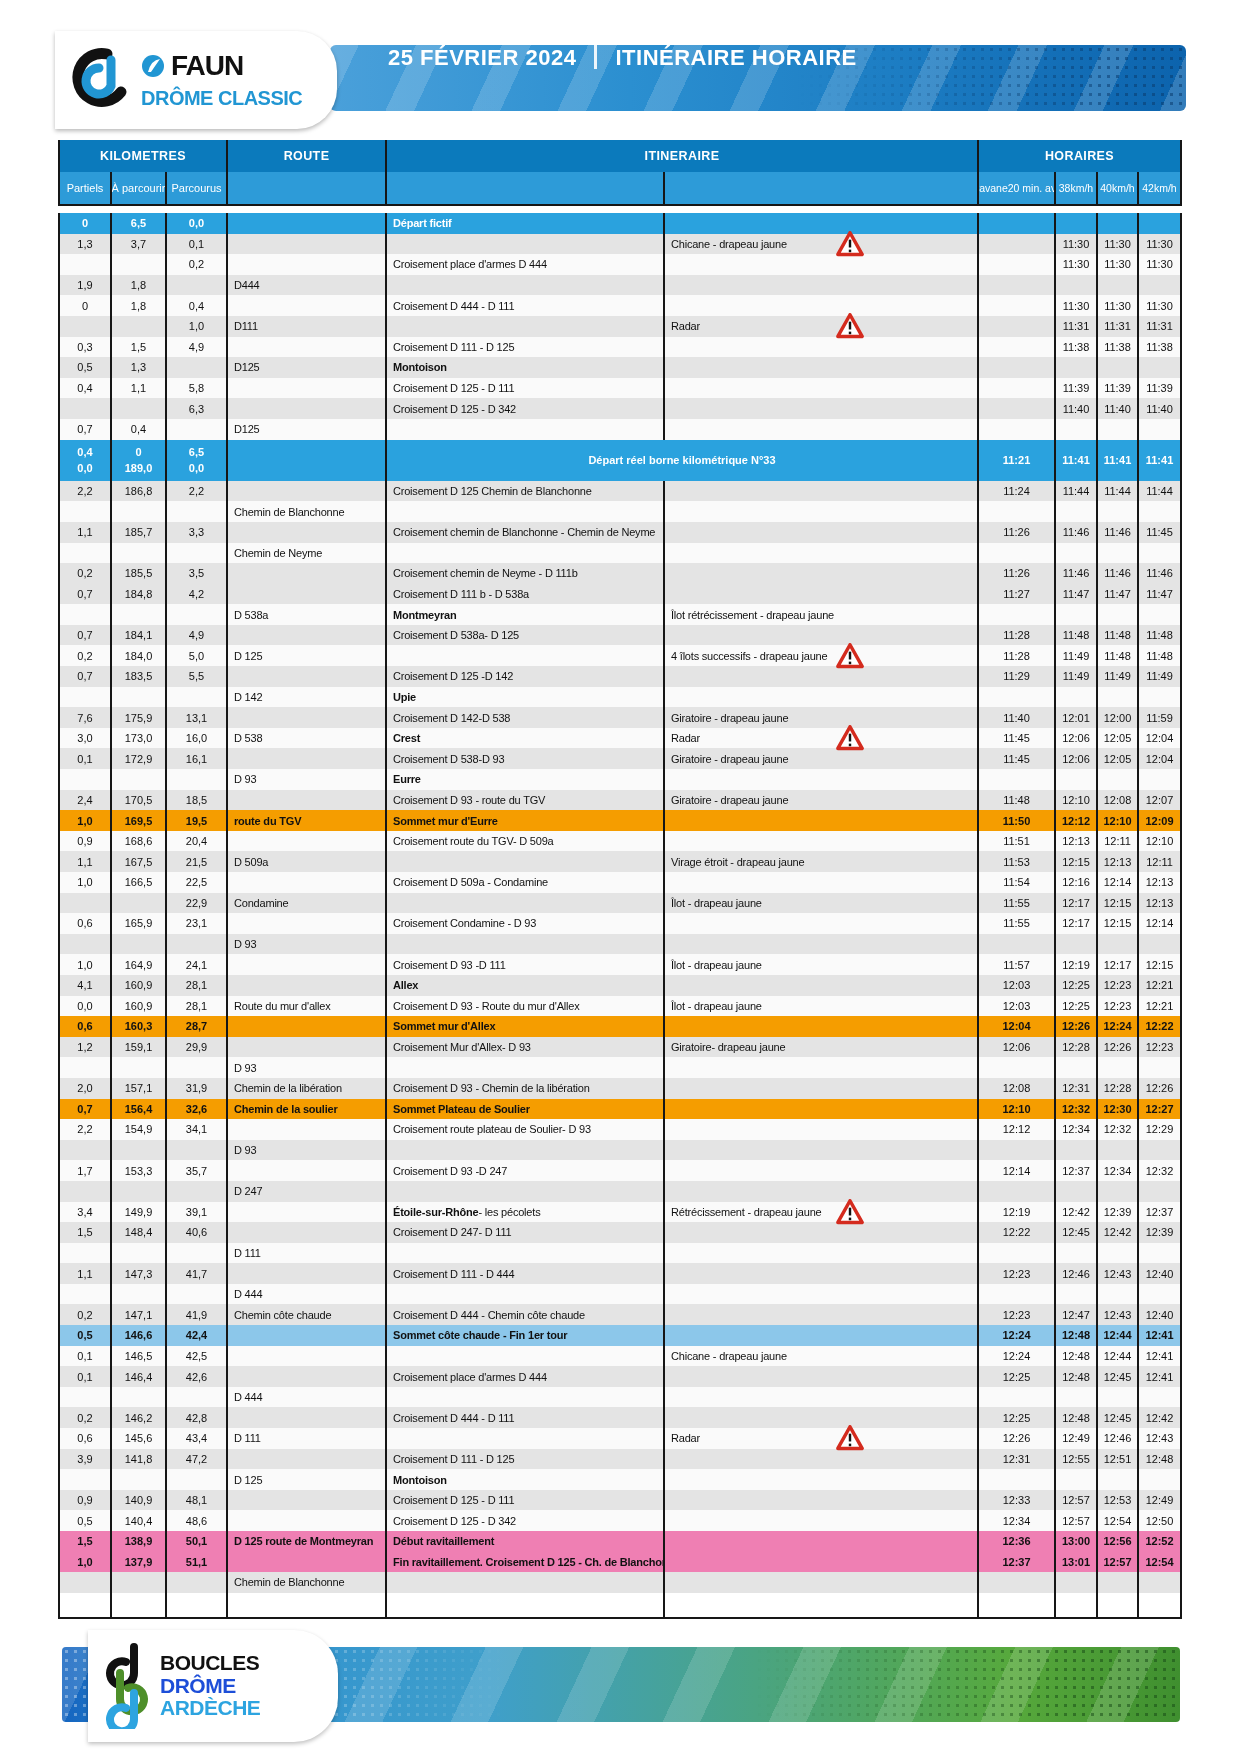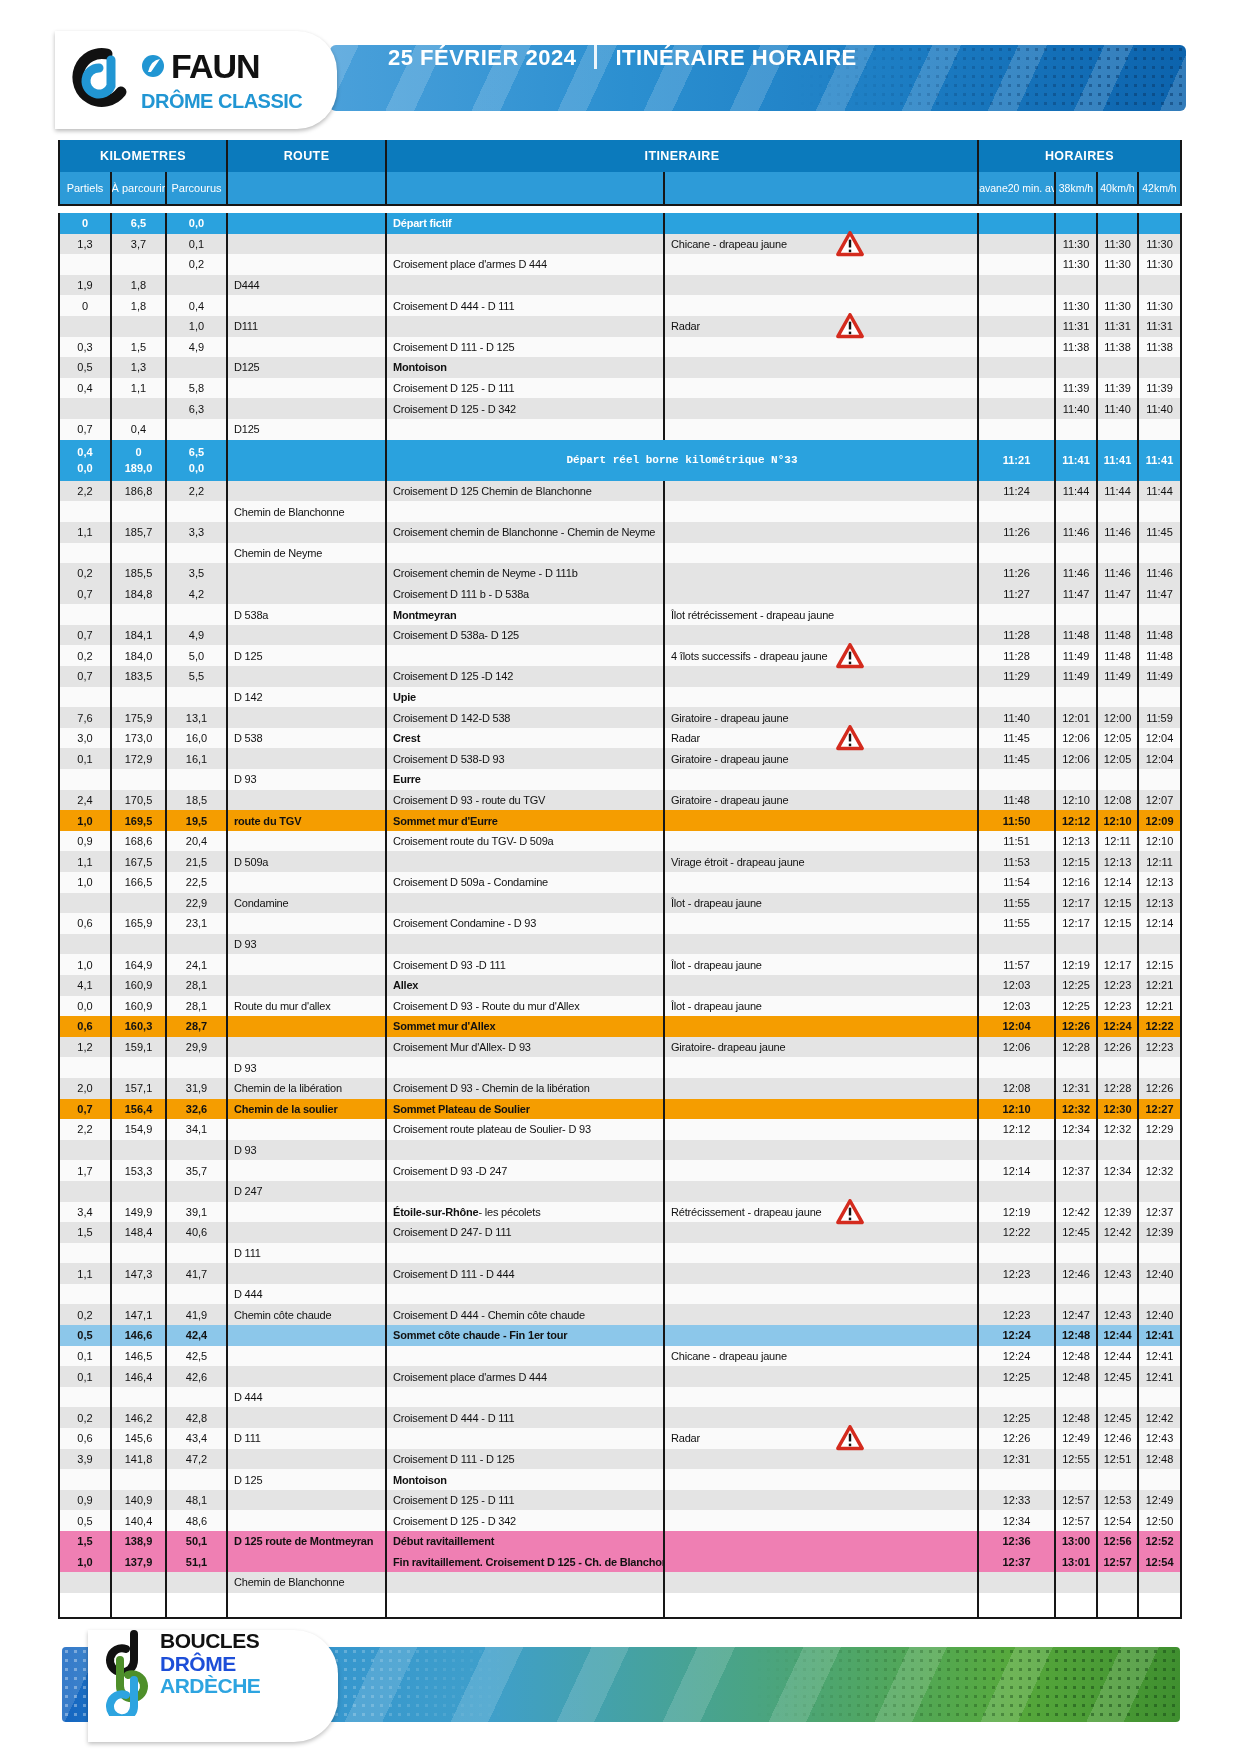--- a/index.html
+++ b/index.html
@@ -19,21 +19,21 @@
   .dots{position:absolute;inset:0;background-image:radial-gradient(circle,rgba(10,60,110,.55) 1.6px,transparent 1.8px);background-size:9px 9px;
     -webkit-mask-image:linear-gradient(to right,transparent 55%,black 92%);mask-image:linear-gradient(to right,transparent 55%,black 92%);}
   .banner-text{position:absolute;inset:0;display:flex;align-items:flex-start;padding-left:58px;color:#fff;font-weight:bold;font-size:22px;letter-spacing:.5px;}
   .banner-sep{display:inline-block;width:3px;height:24px;background:#fff;margin:0 18px;opacity:.9;}
 
   
   .logo-card{position:absolute;left:55px;top:31px;width:282px;height:98px;background:#fff;border-radius:0 40px 40px 0;
     box-shadow:0 2px 4px rgba(0,0,0,.28);display:flex;align-items:center;gap:10px;padding-left:14px;z-index:3;}
   .brand-block{line-height:1;}
   .brand-top{display:flex;align-items:center;gap:6px;}
-  .brand-name{font-size:34px;font-weight:bold;color:#111;letter-spacing:-1px;}
+  .brand-name{font-size:28px;font-weight:bold;color:#111;letter-spacing:-1px;}
   .brand-sub{font-size:20px;font-weight:bold;color:#2196d3;letter-spacing:-.5px;margin-top:8px;}
 
   
   .race-table{position:absolute;left:58px;top:140px;width:1124px;font-size:11px;color:#111;}
   .trow{display:grid;grid-template-columns:54px 55px 61px 159px 278px 314px 77px 42px 41px 43px;position:relative;}
   .trow>div{border-right:2px solid var(--line);display:flex;align-items:center;justify-content:center;overflow:hidden;white-space:nowrap;}
   .trow>div:first-child{border-left:2px solid var(--line);}
   .ghead{height:32px;background:var(--header_dark);color:#ffffff;font-weight:bold;font-size:12.5px;letter-spacing:.4px;}
   .shead{height:34px;background:var(--header_light);color:#fff;border-bottom:2px solid var(--line);font-size:11px;}
   .shead .two{display:flex;flex-direction:row;align-items:center;justify-content:center;line-height:1.15;font-size:10.5px;}
@@ -42,34 +42,34 @@
   .body-row.tall{height:41.2px;}
   .r-gray{background:var(--stripe);}
   .r-white{background:var(--stripe2);}
   .hl-blue{background:var(--row_blue);color:#fff;font-weight:bold;}
   .hl-lightblue{background:var(--row_lightblue);font-weight:bold;}
   .hl-orange{background:var(--row_orange);font-weight:bold;}
   .hl-pink{background:var(--row_pink);font-weight:bold;}
   .cell-left{justify-content:flex-start !important;padding-left:6px;letter-spacing:-.2px;}
   .bold{font-weight:bold;}
   .kms{flex-direction:column;line-height:1.5;}
-  .itin-center{justify-content:center !important;font-weight:bold;font-family:Liberation Mono, monospace;}
+  .itin-center{justify-content:center !important;font-weight:bold;}
   .warn-wrap{position:absolute;right:318px;top:50%;transform:translateY(-50%);width:28px;height:26px;z-index:2;}
   .filler{height:26px;border-bottom:2px solid var(--line);}
 
   
   .bottom-banner{position:absolute;left:62px;top:1647px;width:1118px;height:75px;border-radius:4px;overflow:hidden;
     background:linear-gradient(90deg,#1565c0 0%,#2e8fd0 12%,#3f9fcb 38%,#4aa482 62%,#57a93c 85%,#3f8f2f 100%);}
   .bottom-banner .stripes{background:repeating-linear-gradient(115deg,rgba(255,255,255,.14) 0 34px,rgba(255,255,255,0) 34px 96px);}
   .bottom-banner .dots-l{position:absolute;inset:0;background-image:radial-gradient(circle,rgba(255,255,255,.35) 1.5px,transparent 1.7px);background-size:9px 9px;
     -webkit-mask-image:linear-gradient(to right,black 18%,transparent 40%);mask-image:linear-gradient(to right,black 18%,transparent 40%);}
   .bottom-banner .dots-r{position:absolute;inset:0;background-image:radial-gradient(circle,rgba(20,70,20,.5) 1.8px,transparent 2px);background-size:9px 9px;
     -webkit-mask-image:linear-gradient(to right,transparent 62%,black 90%);mask-image:linear-gradient(to right,transparent 62%,black 90%);}
   .footer-card{position:absolute;left:88px;top:1630px;width:250px;height:112px;background:#fff;border-radius:0 44px 44px 0;
-    box-shadow:0 2px 4px rgba(0,0,0,.25);display:flex;align-items:flex-start;gap:10px;padding-left:16px;z-index:3;}
+    box-shadow:0 2px 4px rgba(0,0,0,.25);display:flex;align-items:center;gap:10px;padding-left:16px;z-index:3;}
   .fc-text{line-height:1.08;font-weight:bold;font-size:21px;letter-spacing:-.5px;}
   .fc-l1{color:#111;}
   .fc-l2{color:#1d4ed8;}
   .fc-l3{color:#2da4e0;}
 </style>
 </head>
 <body>
 
 <div class="page">
 

